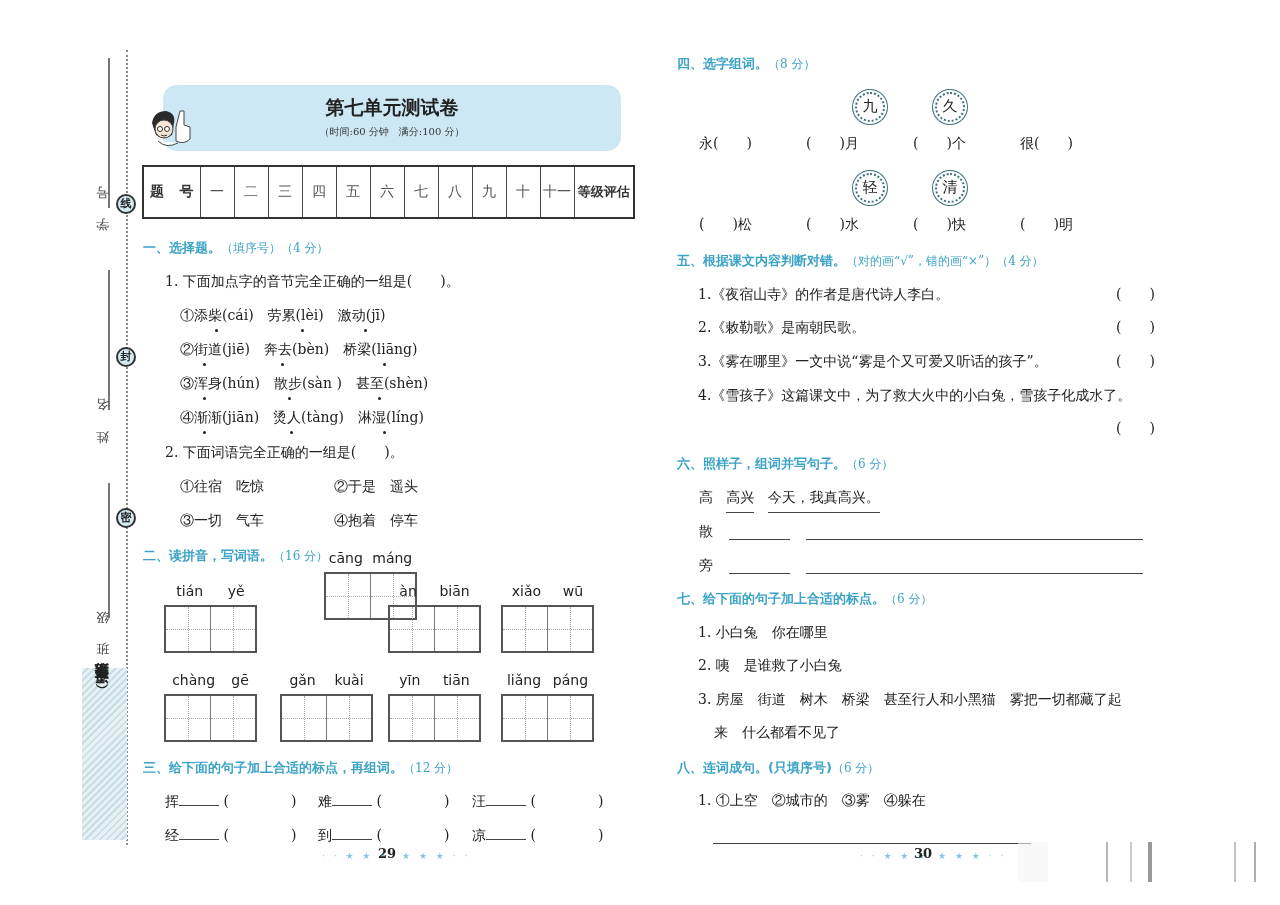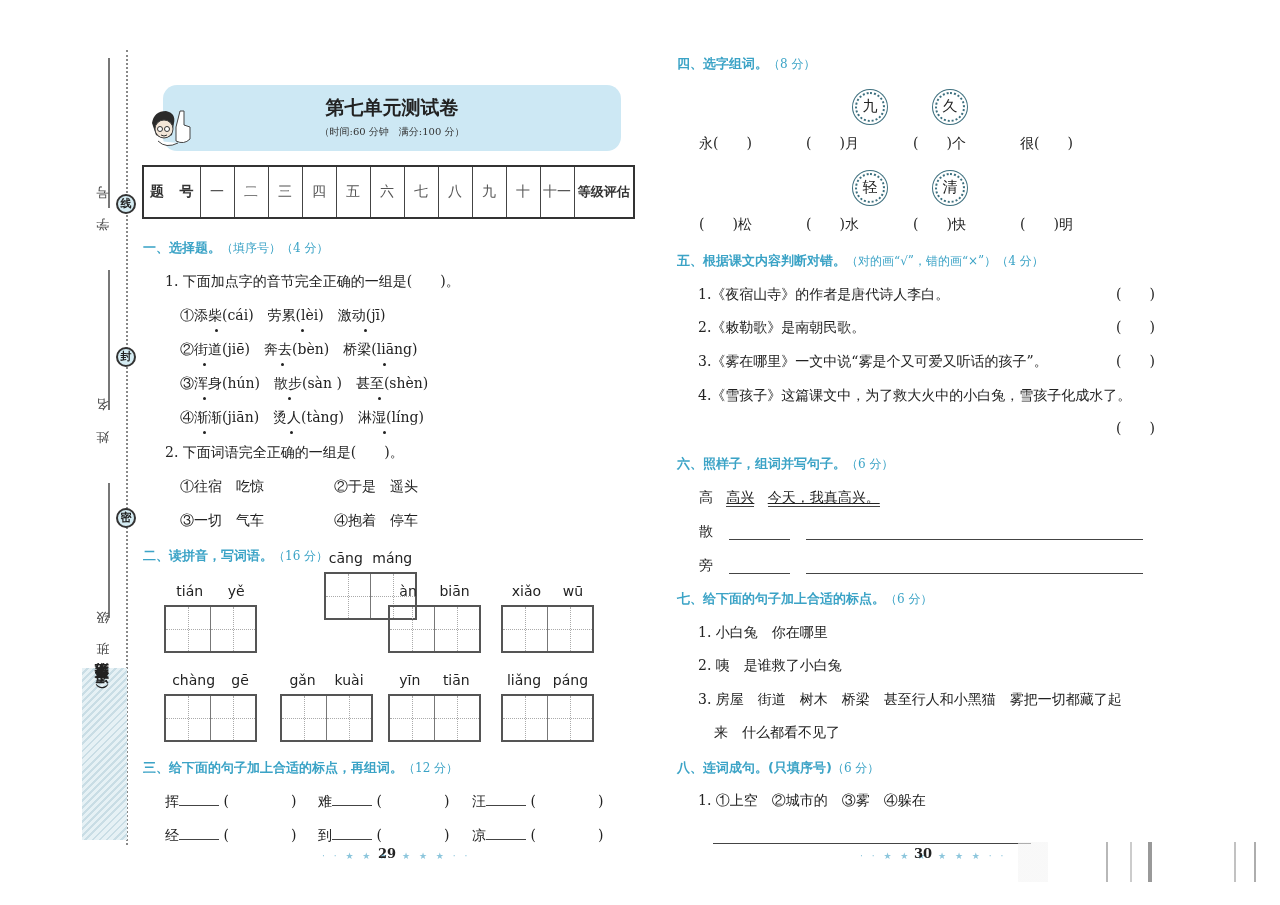--- a/index.html
+++ b/index.html
@@ -42,21 +42,21 @@
   
   .pgroup { position: absolute; width: 93px; }
   .pgroup .pylabels { display: flex; justify-content: space-around; font-family: "DejaVu Sans", sans-serif; font-size: 14px; height: 22px; color: #222; }
   .pgroup .boxes { display: flex; border: 2px solid #555; height: 48px; }
   .pgroup .cell { flex: 1; position: relative; border-right: 1px solid #777; }
   .pgroup .cell:last-child { border-right: none; }
   .pgroup .cell::before { content: ""; position: absolute; left: 50%; top: 0; bottom: 0; border-left: 1px dotted #aaa; }
   .pgroup .cell::after { content: ""; position: absolute; top: 50%; left: 0; right: 0; border-top: 1px dotted #aaa; }
 
   .blank { display: inline-block; width: 40px; border-bottom: 1px solid #444; height: 14px; vertical-align: baseline; }
-  .ul { border-bottom: 1px solid #444; padding-bottom: 1px; text-decoration: underline; }
+  .ul { border-bottom: 1px solid #444; padding-bottom: 7px; }
   .line { position: absolute; border-bottom: 1px solid #444; height: 0; }
 
   .flower { position: absolute; width: 30px; height: 30px; border-radius: 50%; border: 2px dotted #3d6f7e;
             text-align: center; line-height: 24px; font-size: 15px; background: #fff; box-shadow: 0 0 0 2px #fff, 0 0 0 3px #3d6f7e; }
 
   .pagenum { position: absolute; font-weight: bold; font-size: 13px; color: #222; }
   .stars { position: absolute; font-size: 9px; color: #8cc6dc; letter-spacing: 3px; font-family: "DejaVu Sans", sans-serif; }
 
   .artifact { position: absolute; left: 1018px; top: 842px; width: 250px; height: 40px;
      background: linear-gradient(90deg, #f4f4f4 0 30px, #fff 30px 88px, #888 88px 90px, #fff 90px 112px, #aaa 112px 114px, #fff 114px 130px, #555 130px 134px, #fff 134px 216px, #999 216px 218px, #fff 218px 236px, #777 236px 238px, #fff 238px); opacity: .6; }

